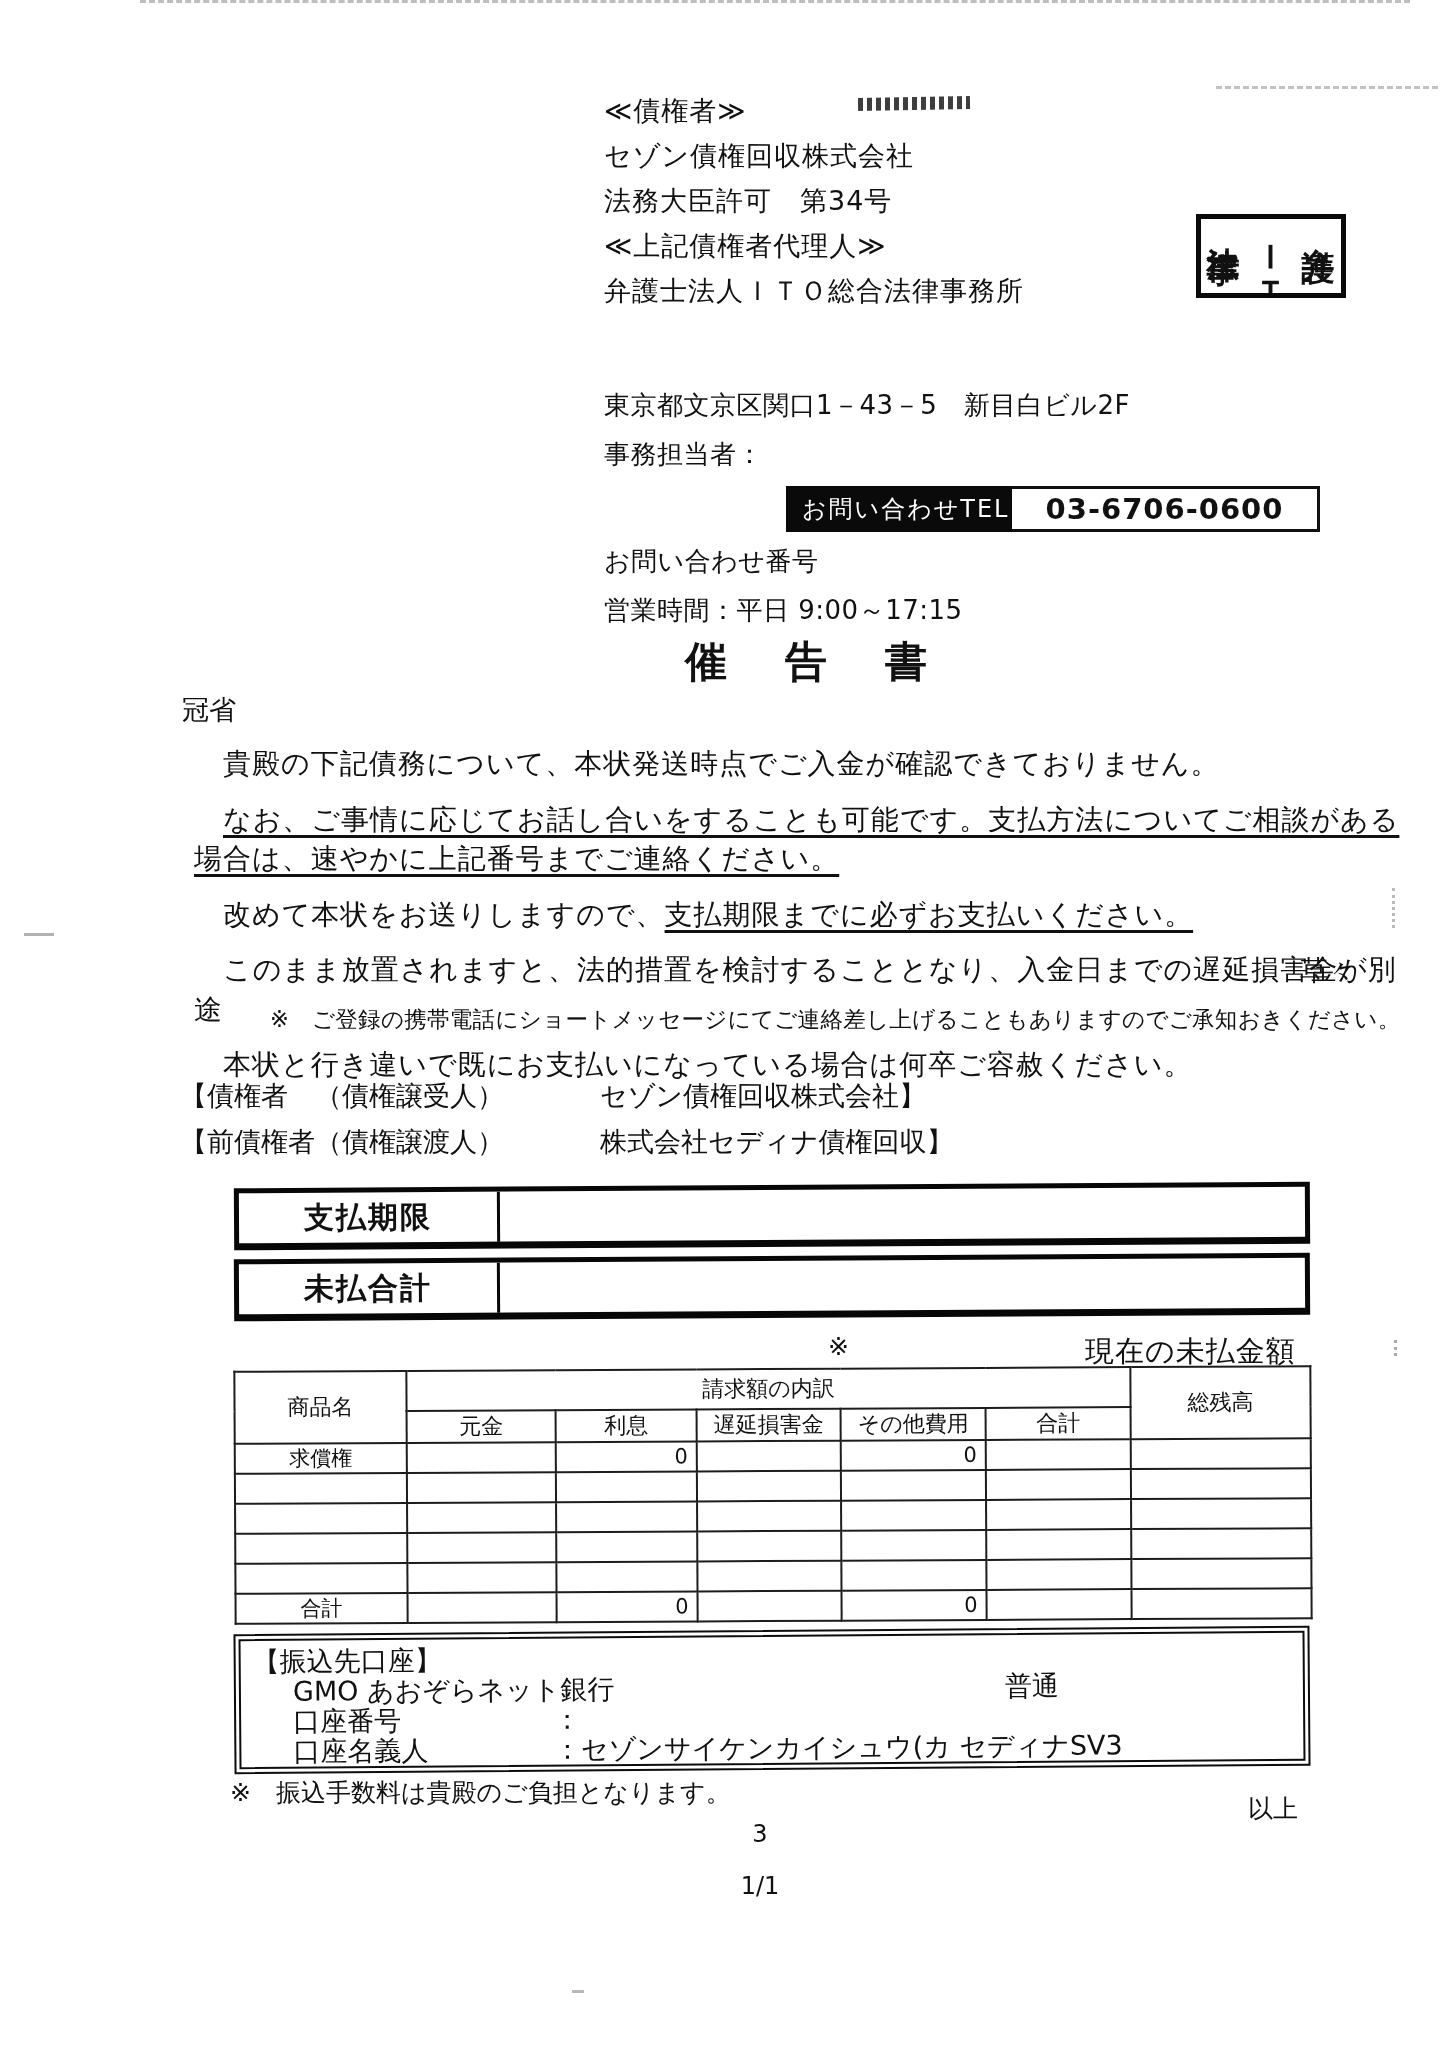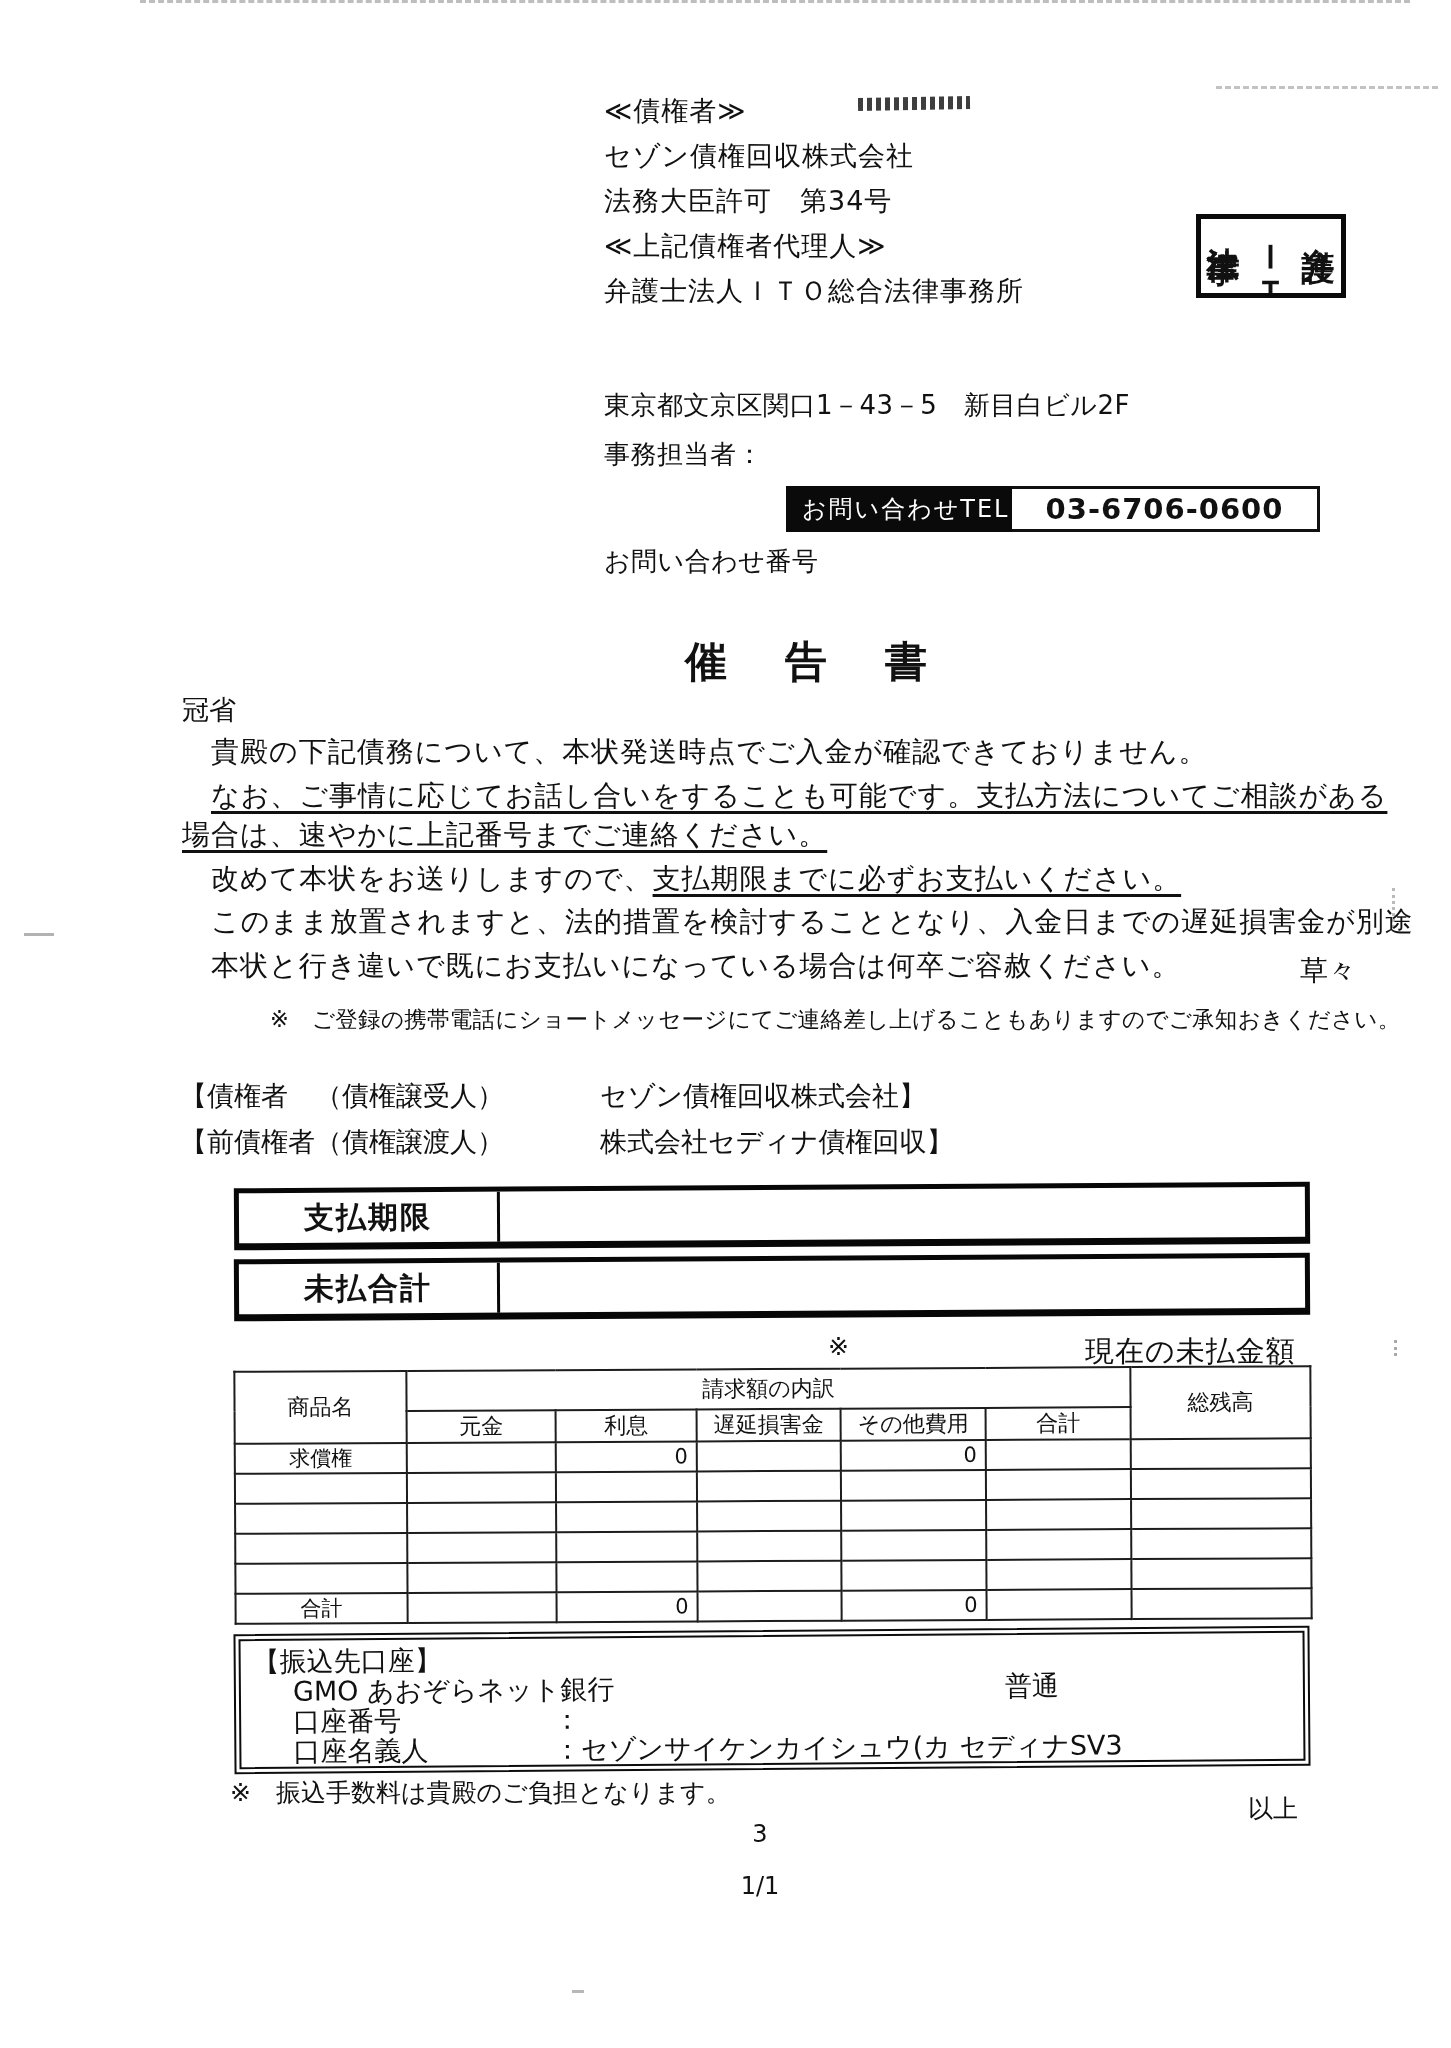--- a/index.html
+++ b/index.html
@@ -31,21 +31,21 @@
   .telrow{display:flex;align-items:stretch;height:46px;margin:6px 0 12px 182px;width:534px;}
   .tel-label{background:#0a0a0a;color:#fff;width:226px;font-size:24px;display:flex;
     align-items:center;padding-left:16px;letter-spacing:2px;box-sizing:border-box;}
   .tel-value{width:308px;border:3px solid #111;border-left:none;font-weight:700;font-size:29px;
     display:flex;align-items:center;justify-content:center;letter-spacing:1px;box-sizing:border-box;}
   
   .title{top:634px;left:585px;width:450px;text-align:center;font-size:42px;font-weight:700;
     letter-spacing:8px;margin:0;}
   .salutation{top:692px;left:182px;font-size:27px;}
   .body{top:728px;left:178px;width:1240px;font-size:28px;line-height:39.5px;letter-spacing:1px;}
-  .body p{margin:4px;}
+  .body p{margin:16px;}
   .u{text-decoration:underline;text-decoration-thickness:2.5px;text-underline-offset:6px;}
   .closing{top:952px;left:1300px;font-size:28px;}
   .sms{top:1004px;left:270px;font-size:22.5px;letter-spacing:.3px;}
   .party{left:180px;font-size:27px;display:flex;}
   .party .plabel{display:inline-block;width:420px;}
   
   .sumbox{left:234px;width:1076px;height:62px;border:5px solid #070707;border-bottom-width:7px;
     display:flex;box-sizing:border-box;transform:rotate(-0.35deg);background:#fff;}
   .sumlabel{width:258px;border-right:3px solid #070707;display:flex;align-items:center;
     justify-content:center;font-size:30px;font-weight:700;letter-spacing:2px;}
@@ -104,20 +104,21 @@
     </div>
 
   <div class="abs contact">
     <div class="line">東京都文京区関口1－43－5　新目白ビル2F</div>
     <div class="line">事務担当者：</div>
     <div class="telrow">
       <div class="tel-label">お問い合わせTEL</div>
       <div class="tel-value">03-6706-0600</div>
     </div>
     <div class="line">お問い合わせ番号</div>
+    <div class="line">営業時間：平日 9:00～17:15</div>
   </div>
 
   <h1 class="abs title">催　告　書</h1>
   <div class="abs salutation">冠省</div>
   <div class="abs body">
       <p><span>　貴殿の下記債務について、本状発送時点でご入金が確認できておりません。</span></p>
       <p><span>　</span><span class="u">なお、ご事情に応じてお話し合いをすることも可能です。支払方法についてご相談がある</span><br><span class="u">場合は、速やかに上記番号までご連絡ください。</span></p>
       <p><span>　改めて本状をお送りしますので、</span><span class="u">支払期限までに必ずお支払いください。</span></p>
       <p><span>　このまま放置されますと、法的措置を検討することとなり、入金日までの遅延損害金が別途</span><br></p>
       <p><span>　本状と行き違いで既にお支払いになっている場合は何卒ご容赦ください。</span></p>

